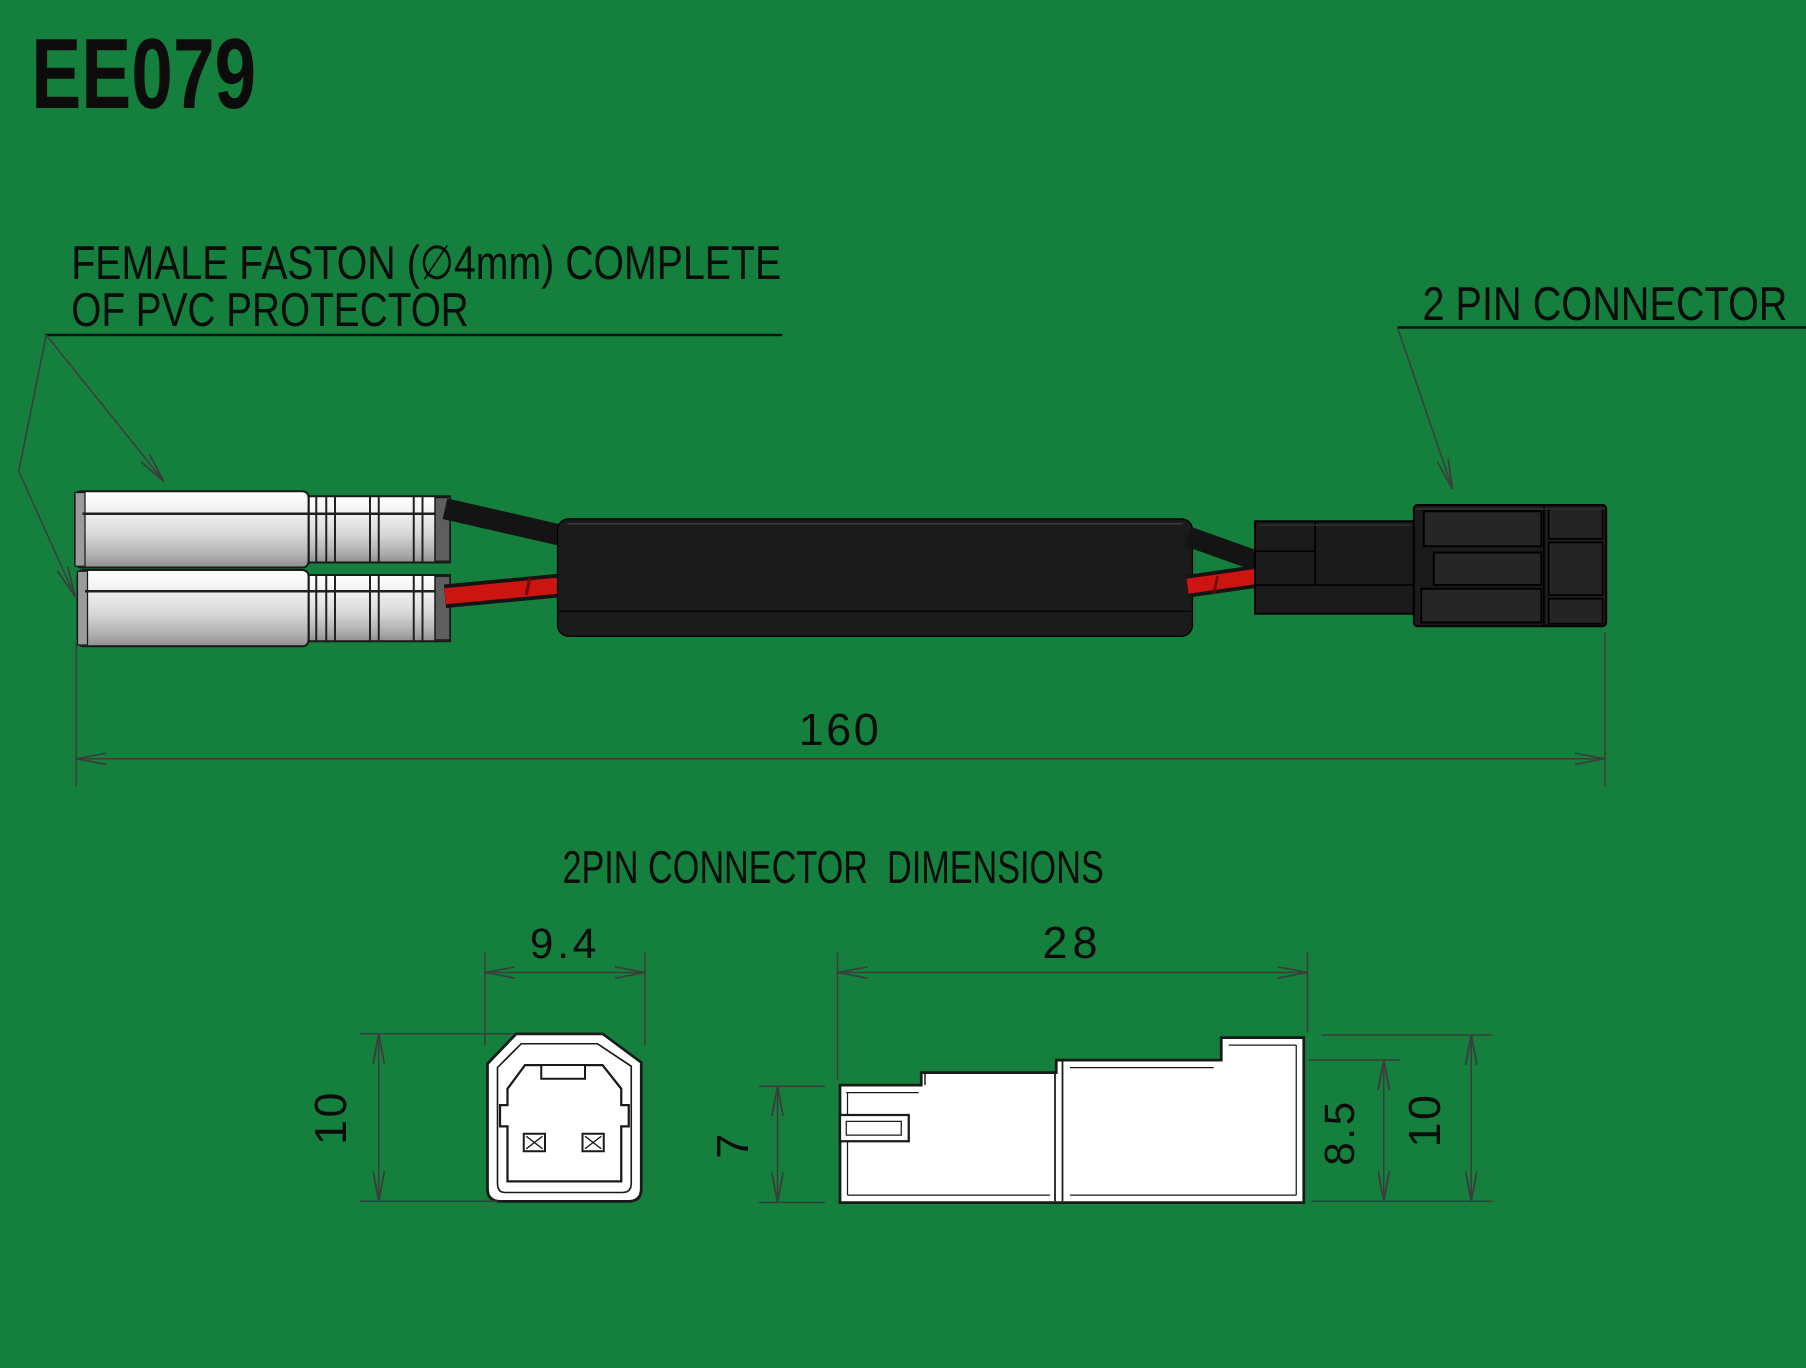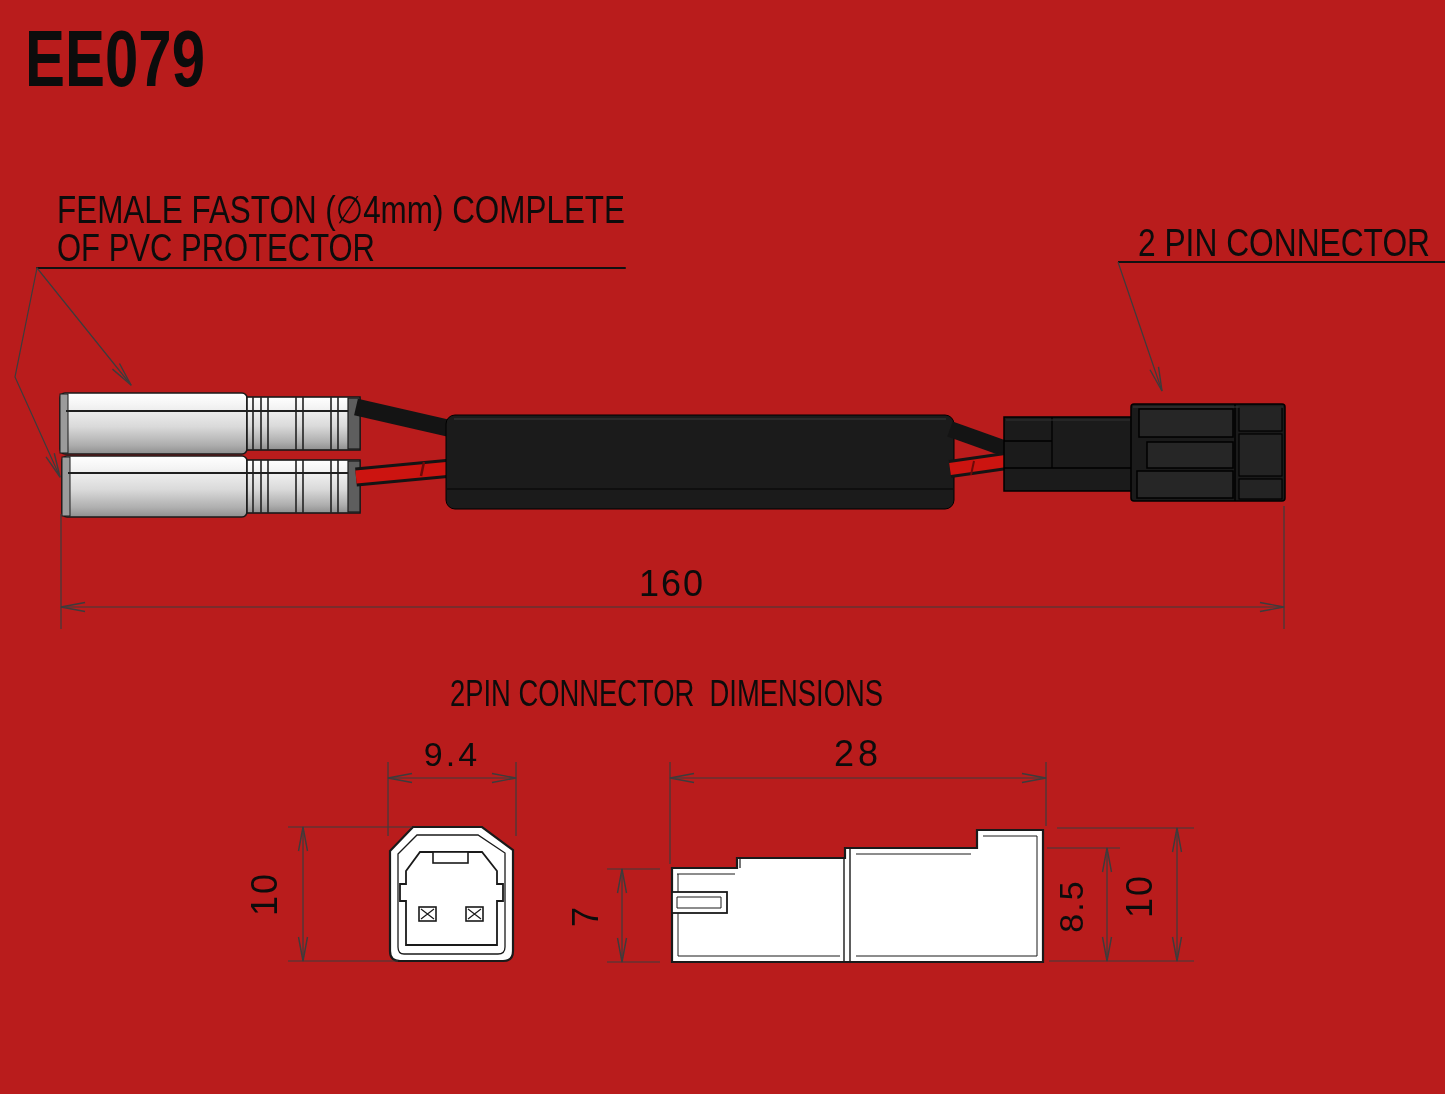--- a/index.html
+++ b/index.html
@@ -1,19 +1,19 @@
 <!DOCTYPE html>
 <html><head>
 <meta charset="utf-8">
 <style>
   html,body{margin:0;padding:0;background:#ffffff;}
   .sheet{
     position:relative;
     width:1445px;height:1094px;
-    background:#b91c1c;
+    background:#15803d;
     font-family:"Liberation Sans", sans-serif;
     overflow:hidden;
   }
   svg{display:block;}
   svg text{
     font-family:"Liberation Sans", sans-serif;
     fill:#0c0c0c;
     white-space:pre;
   }
 </style>

